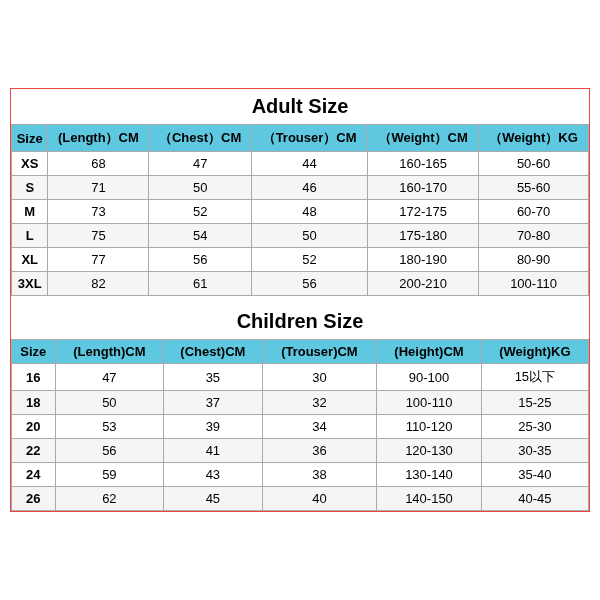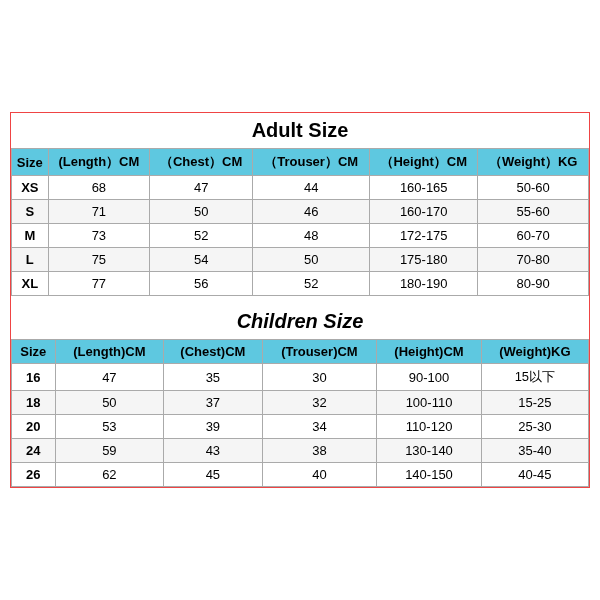--- a/index.html
+++ b/index.html
@@ -42,37 +42,36 @@
     }
     tbody tr:nth-child(even) td {
       background: #f5f5f5;
     }
     td:first-child {
       font-weight: bold;
       margin-left: 32px;
     }
     .children-section {
       margin-top: 8px;
-      font-style: italic;
     }
   </style>
 </head>
 <body>
 
 <div class="container">
 
   <div class="section-title">Adult Size</div>
   <table>
     <thead>
       <tr id="adult-header-row">
           <th>Size</th>
           <th>(Length）CM</th>
           <th>（Chest）CM</th>
           <th>（Trouser）CM</th>
-          <th>（Height）CM</th>
+          <th>（Weight）CM</th>
           <th>（Weight）KG</th>
         </tr>
     </thead>
     <tbody id="adult-table-body">
         <tr>
           <td>XS</td>
           <td>68</td>
           <td>47</td>
           <td>44</td>
           <td>160-165</td>
@@ -103,20 +102,28 @@
           <td>70-80</td>
         </tr>
         <tr>
           <td>XL</td>
           <td>77</td>
           <td>56</td>
           <td>52</td>
           <td>180-190</td>
           <td>80-90</td>
         </tr>
+        <tr>
+          <td>3XL</td>
+          <td>82</td>
+          <td>61</td>
+          <td>56</td>
+          <td>200-210</td>
+          <td>100-110</td>
+        </tr>
       </tbody>
   </table>
 
   <div class="section-title children-section">Children Size</div>
   <table>
     <thead>
       <tr id="children-header-row">
           <th>Size</th>
           <th>(Length)CM</th>
           <th>(Chest)CM</th>
@@ -144,20 +151,28 @@
         </tr>
         <tr>
           <td>20</td>
           <td>53</td>
           <td>39</td>
           <td>34</td>
           <td>110-120</td>
           <td>25-30</td>
         </tr>
         <tr>
+          <td>22</td>
+          <td>56</td>
+          <td>41</td>
+          <td>36</td>
+          <td>120-130</td>
+          <td>30-35</td>
+        </tr>
+        <tr>
           <td>24</td>
           <td>59</td>
           <td>43</td>
           <td>38</td>
           <td>130-140</td>
           <td>35-40</td>
         </tr>
         <tr>
           <td>26</td>
           <td>62</td>

